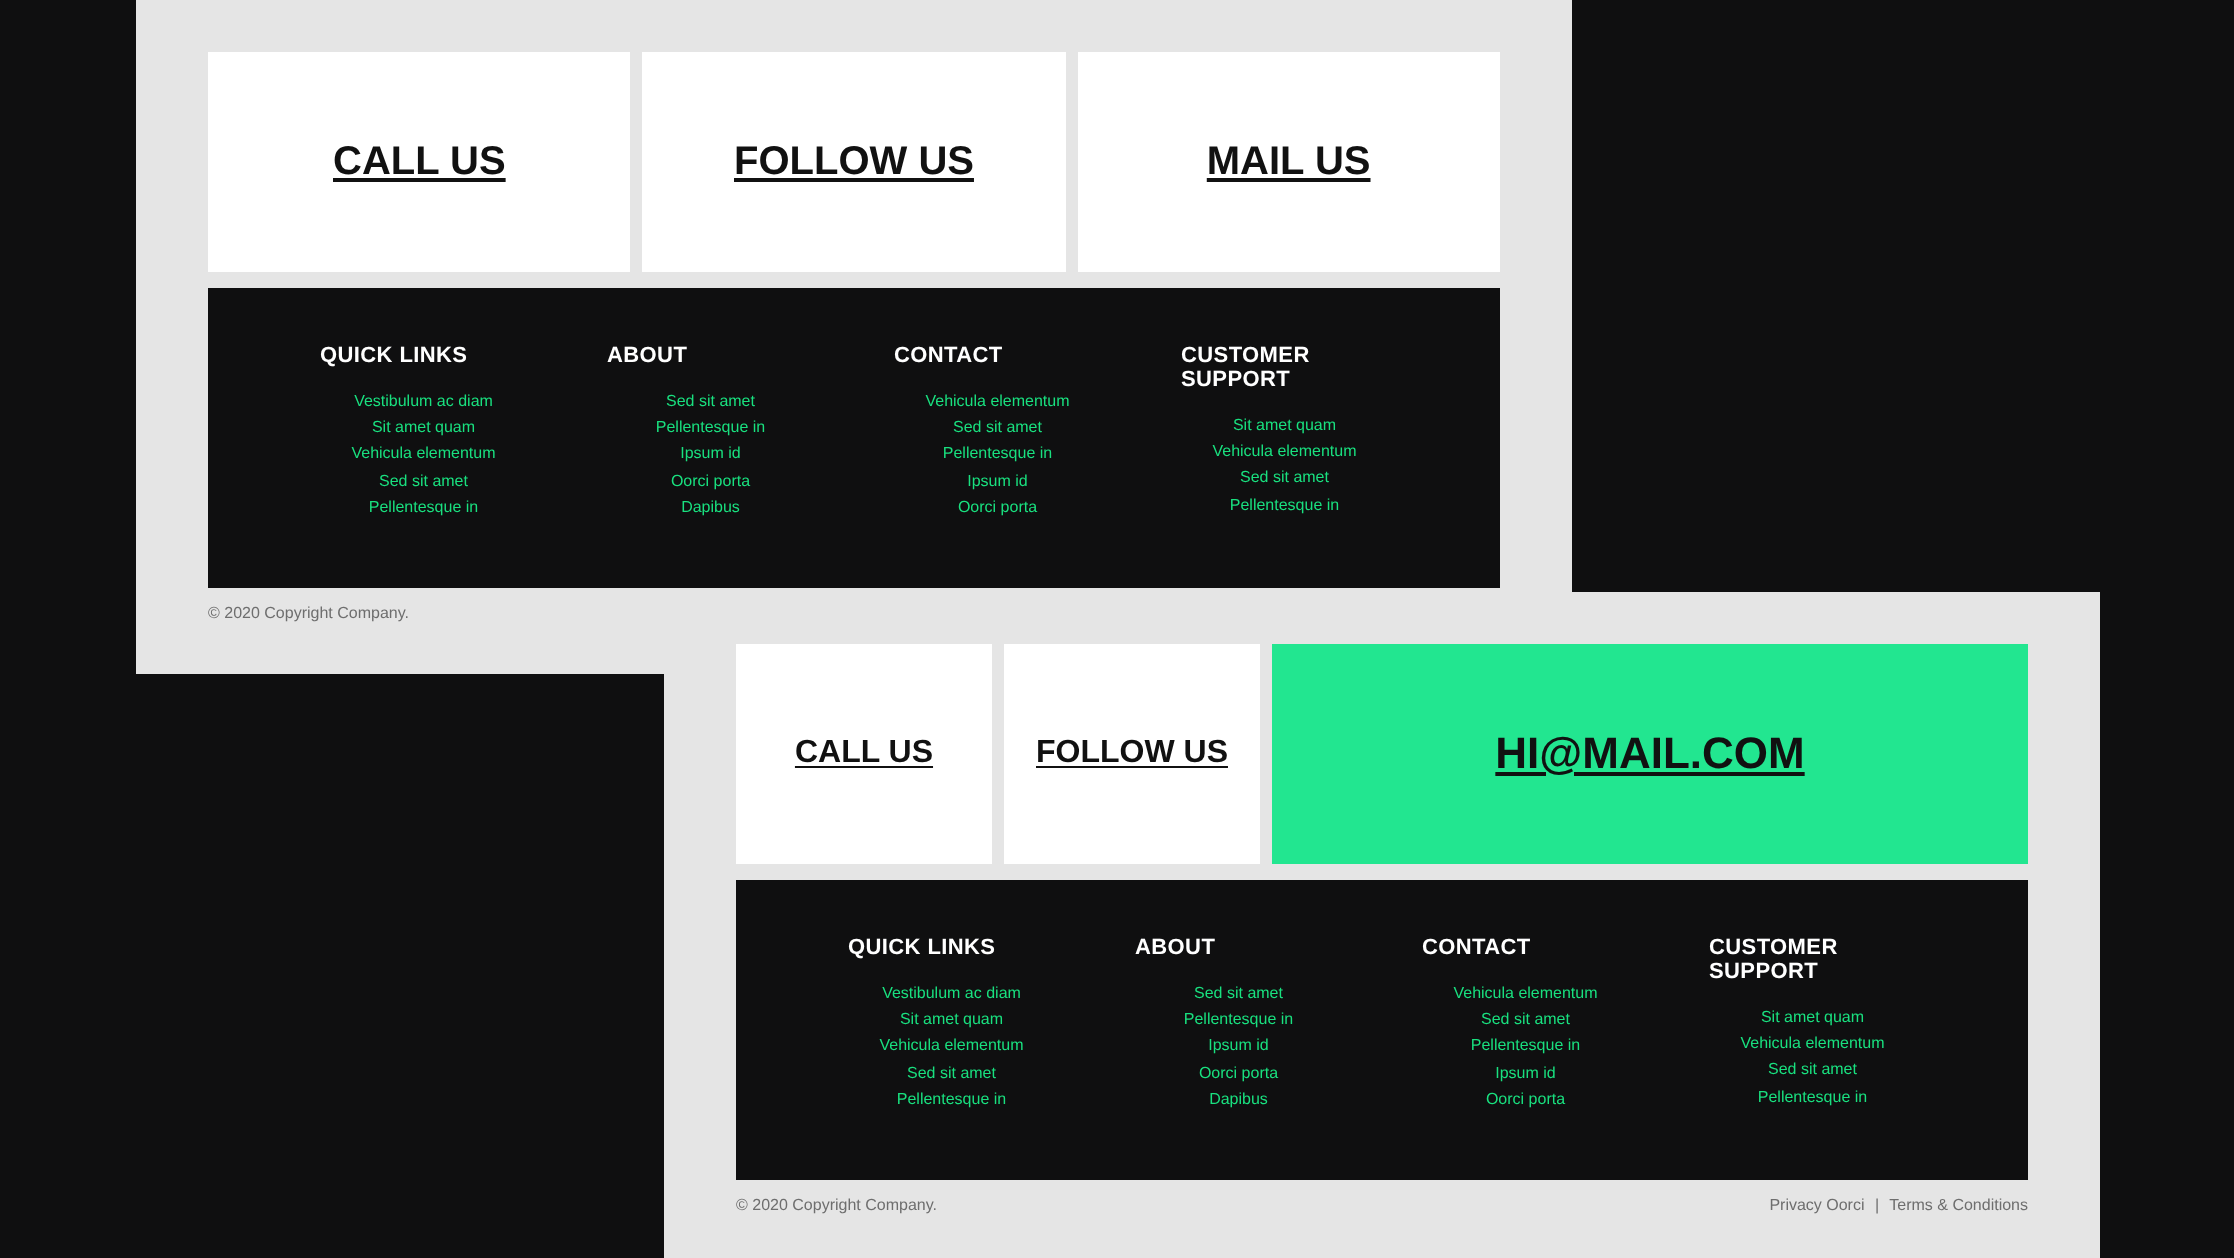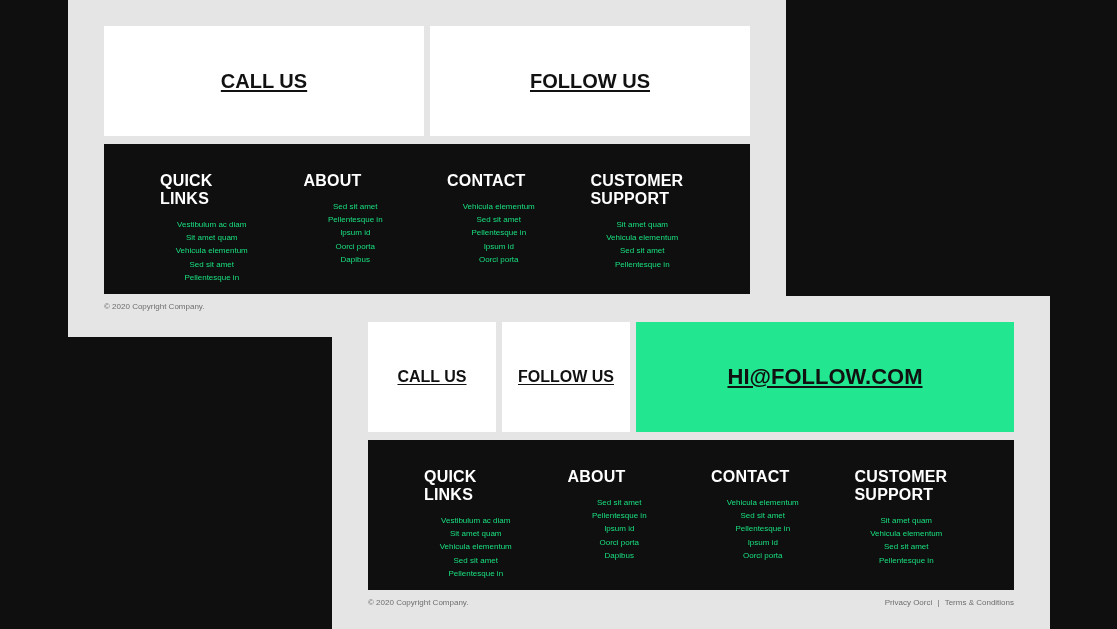--- a/index.html
+++ b/index.html
@@ -53,21 +53,21 @@
     background: #0f0f10;
     display: flex;
     padding: 28px 56px 20px 56px;
     gap: 40px;
   }
   .col { flex: 1; }
   .col-h {
     font-family: "Arial Black", Arial, sans-serif;
     font-weight: 900;
     color: #ffffff;
-    font-size: 16px;
+    font-size: 11px;
     letter-spacing: .2px;
     margin-bottom: 10px;
     text-transform: uppercase;
   }
   .col-link {
     display: block;
     color: #19e07f;
     font-size: 8px;
     line-height: 1.65;
     text-decoration: none;
@@ -147,20 +147,23 @@
 
 <div class="artboard-a">
 
   <div class="a-cards">
     <div class="a-card">
       <span class="a-card-title">CALL US</span>
     </div>
     <div class="a-card">
       <span class="a-card-title">FOLLOW US</span>
     </div>
+    <div class="a-card">
+      <span class="a-card-title">MAIL US</span>
+    </div>
   </div>
 
   <div class="a-foot">
     <div class="col">
       <div class="col-h">QUICK LINKS</div>
       <a class="col-link">Vestibulum ac diam</a>
       <a class="col-link">Sit amet quam</a>
       <a class="col-link">Vehicula elementum</a>
       <a class="col-link">Sed sit amet</a>
       <a class="col-link">Pellentesque in</a>
@@ -196,21 +199,21 @@
 <div class="artboard-b">
 
   <div class="b-cards">
     <div class="b-card small">
       <span class="b-card-title">CALL US</span>
     </div>
     <div class="b-card small">
       <span class="b-card-title">FOLLOW US</span>
     </div>
     <div class="b-card big mail">
-      <span class="b-card-title">HI@FOLLOW.COM</span>
+      <span class="b-card-title">HI@MAIL.COM</span>
     </div>
   </div>
 
   <div class="b-foot">
     <div class="col">
       <div class="col-h">QUICK LINKS</div>
       <a class="col-link">Vestibulum ac diam</a>
       <a class="col-link">Sit amet quam</a>
       <a class="col-link">Vehicula elementum</a>
       <a class="col-link">Sed sit amet</a>

